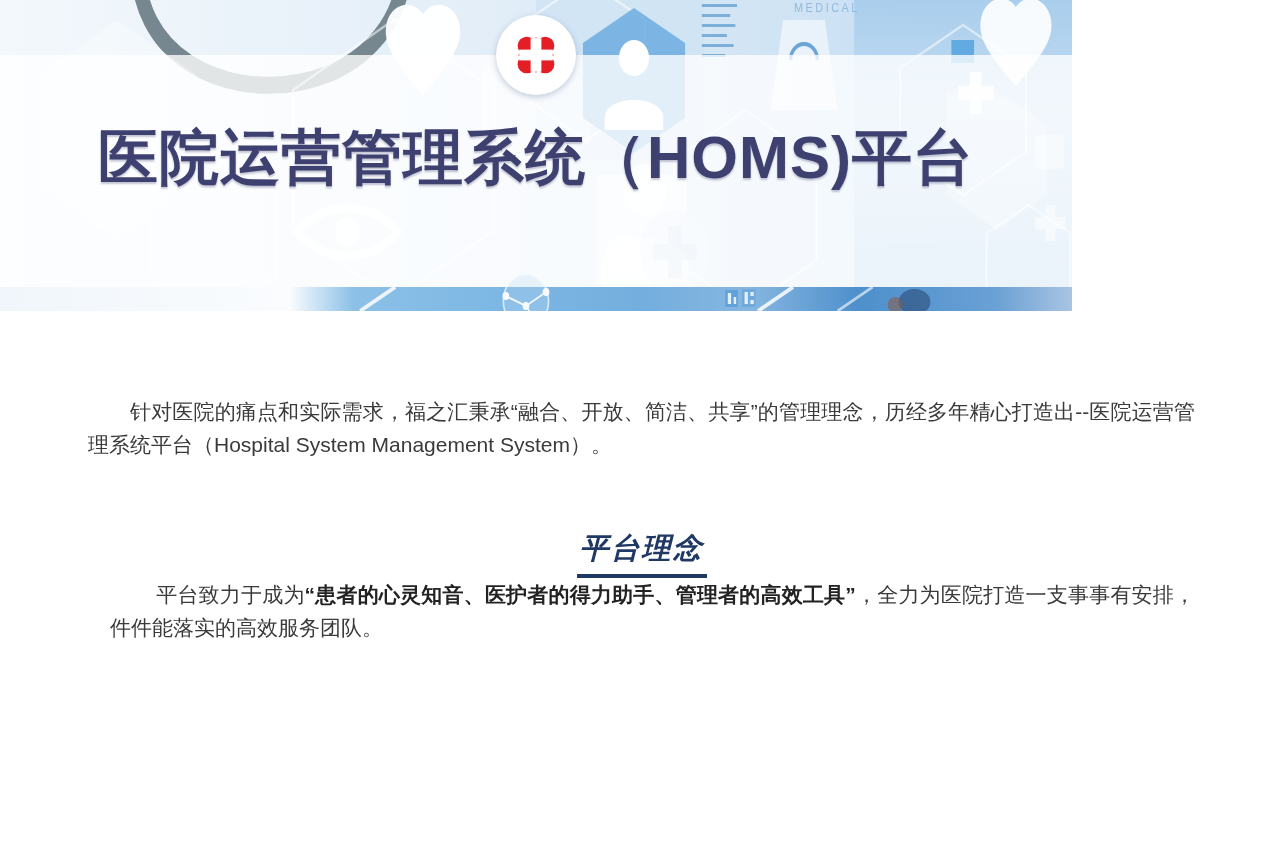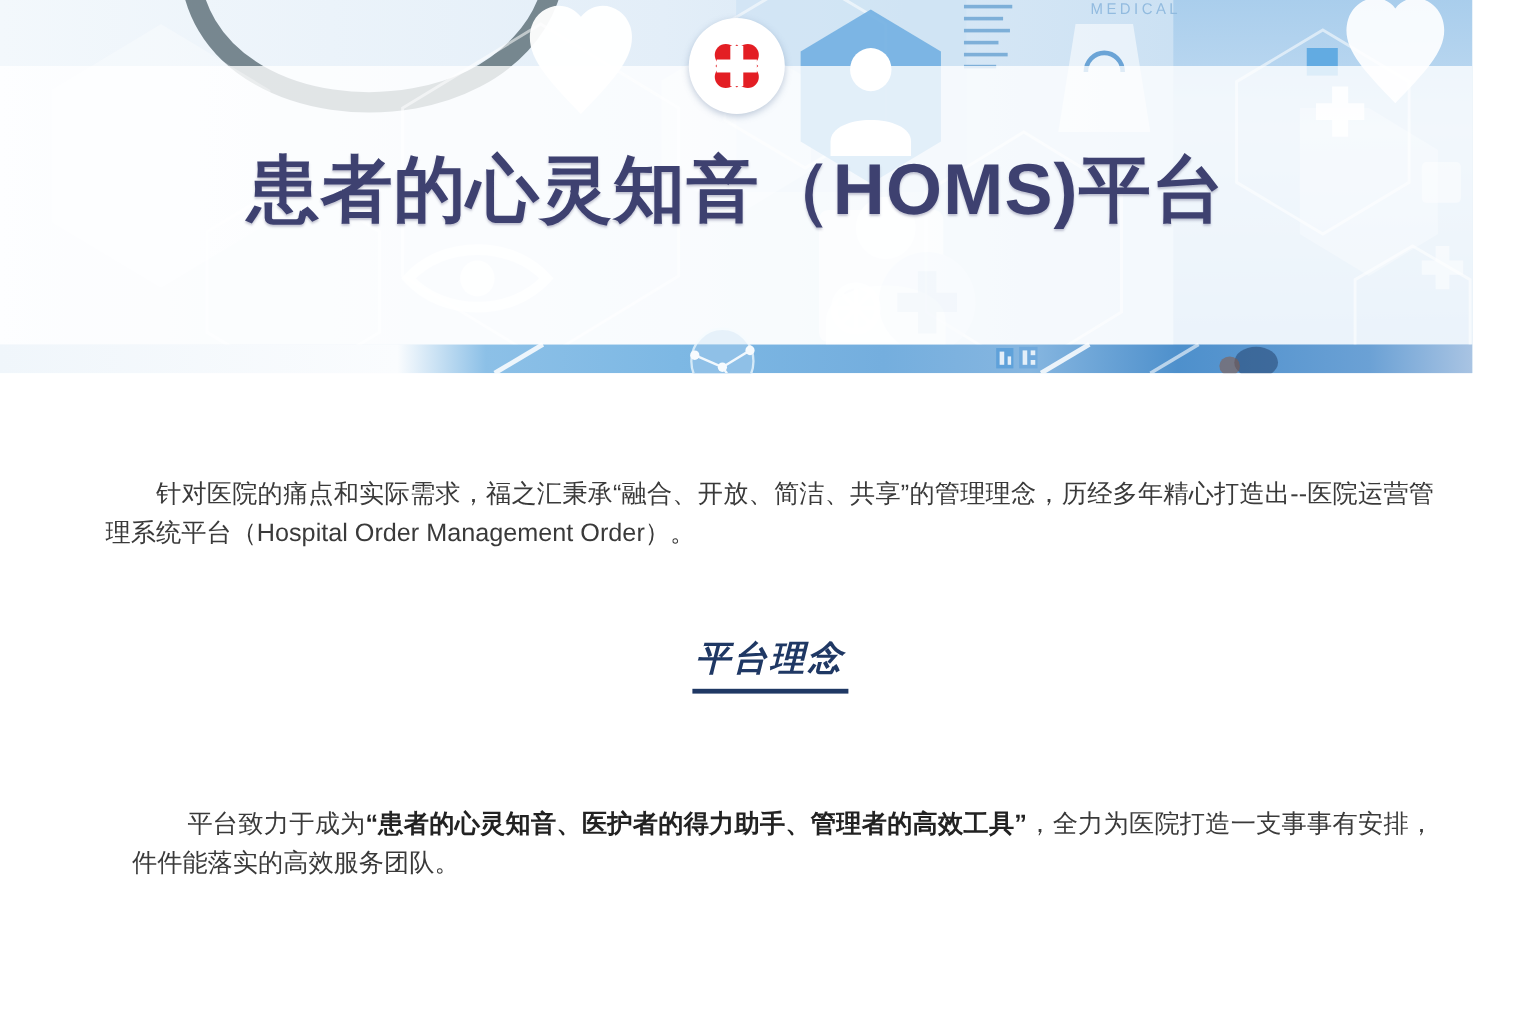--- a/index.html
+++ b/index.html
@@ -13,21 +13,21 @@
     height: 849px;
     margin: 0 auto;
     background: #ffffff;
     overflow: hidden;
     position: relative;
   }
 
   
   .banner {
     position: relative;
-    width: 1227px;
+    width: 1072px;
     height: 311px;
     overflow: hidden;
   }
   .banner-photo {
     position: absolute;
     inset: 0;
     width: 100%;
     height: 100%;
     display: block;
   }
@@ -88,21 +88,20 @@
     display: inline-block;
     font-size: 29px;
     font-weight: 800;
     letter-spacing: 2px;
     color: #1f3864;
     border-bottom: 4px solid #1f3864;
     padding: 0 3px 5px 3px;
     font-family: "Liberation Sans", "DejaVu Sans", sans-serif;
   }
   .para-last {
-    margin-top: 92px;
     padding-left: 22px;
     text-indent: 2.2em;
   }
   .para-last b { font-weight: 800; color: #222222; }
 </style>
 </head>
 <body>
 
 <div class="page">
 
@@ -235,21 +234,21 @@
           <rect x="896" y="292" width="4" height="4" fill="#eaf3fb"></rect>
           <rect x="896" y="300" width="4" height="4" fill="#eaf3fb"></rect>
         </g>
         <ellipse cx="1092" cy="302" rx="19" ry="13" fill="#1f3b66" opacity="0.5"></ellipse>
         <ellipse cx="1069" cy="305" rx="9" ry="8" fill="#8a5a44" opacity="0.55"></ellipse>
       </g>
     </svg>
 
     <div class="banner-overlay"></div>
 
-    <h1 class="banner-title">患者的心灵知音（HOMS)平台</h1>
+    <h1 class="banner-title">医院运营管理系统（HOMS)平台</h1>
 
     <div class="logo-badge">
       <svg viewBox="-50 -50 100 100" xmlns="http://www.w3.org/2000/svg">
         <g fill="#e31e24">
           <path d="M0 -33 L33 0 L0 33 L-33 0 Z"></path>
           <circle cx="-17" cy="-17" r="17"></circle>
           <circle cx="17" cy="-17" r="17"></circle>
           <circle cx="17" cy="17" r="17"></circle>
           <circle cx="-17" cy="17" r="17"></circle>
         </g>
@@ -257,21 +256,21 @@
           <rect x="-10" y="-31" width="20" height="62"></rect>
           <rect x="-31" y="-10" width="62" height="20"></rect>
         </g>
       </svg>
     </div>
   </header>
 
   <main class="content">
 
 
-    <p class="para">针对医院的痛点和实际需求，福之汇秉承“融合、开放、简洁、共享”的管理理念，历经多年精心打造出--医院运营管理系统平台（Hospital Order Management Order）。</p>
+    <p class="para">针对医院的痛点和实际需求，福之汇秉承“融合、开放、简洁、共享”的管理理念，历经多年精心打造出--医院运营管理系统平台（Hospital System Management System）。</p>
 
     <div class="section-heading-wrap">
       <h2 class="section-heading">平台理念</h2>
     </div>
 
     <p class="para para-last"><span>平台致力于成为</span><b>“患者的心灵知音、医护者的得力助手、管理者的高效工具”</b><span>，全力为医院打造一支事事有安排，件件能落实的高效服务团队。</span></p>
 
   </main>
 </div>
 

